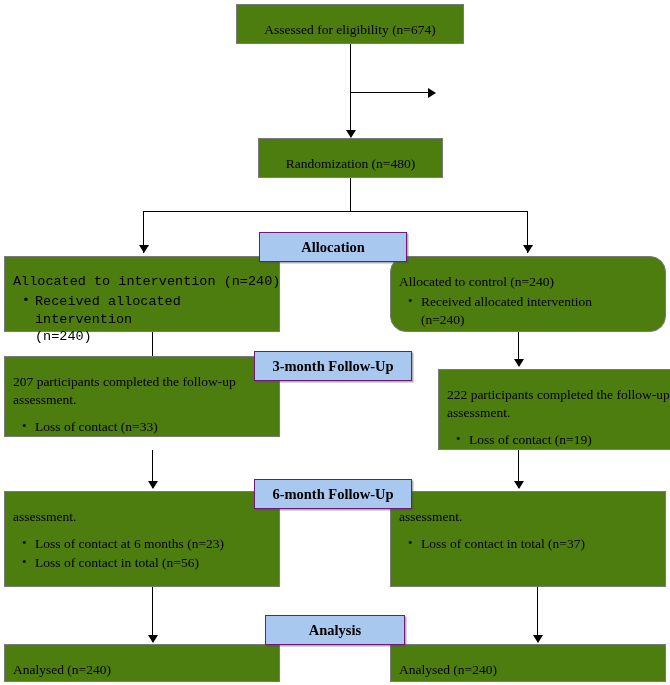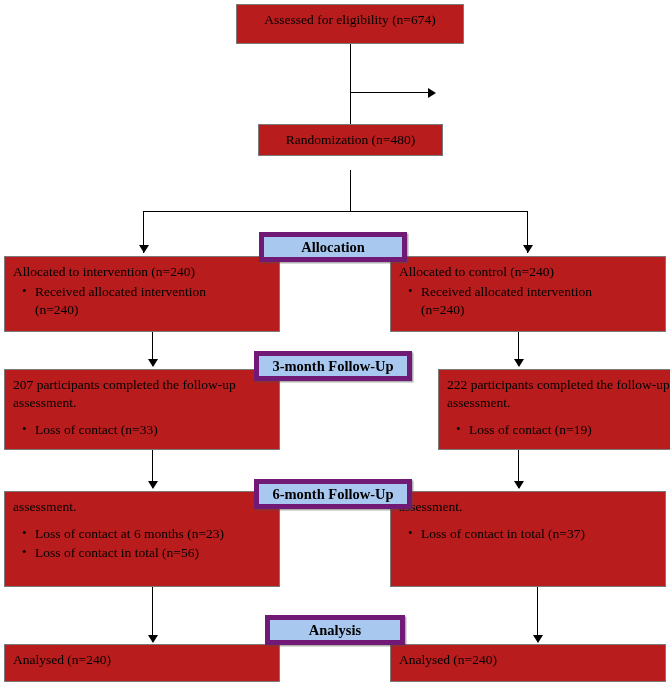--- a/index.html
+++ b/index.html
@@ -14,26 +14,26 @@
   #diagram {
     position: relative;
     width: 670px;
     height: 685px;
     overflow: hidden;
     background: #ffffff;
   }
   .box {
     position: absolute;
     box-sizing: border-box;
-    background: #b91c1c;
+    background: #4d7c0f;
     border: 1px solid #7a7a7a;
     font-size: 13.5px;
     line-height: 1.32;
     color: #000;
-    padding: 6px 8px 5px 8px;
+    padding: 16px 8px 5px 8px;
     z-index: 3;
   }
   .box .title {
     white-space: nowrap;
   }
   .box.center .title {
     text-align: center;
   }
   .box ul {
     margin: 2px 0 0 0;
@@ -52,21 +52,21 @@
     top: -1px;
     font-size: 13px;
   }
   .box ul li .cont {
     display: block;
   }
   .banner {
     position: absolute;
     box-sizing: border-box;
     background: #a8c8ef;
-    border: 5px solid #701a75;
+    border: 1px solid #701a75;
     border-radius: 0;
     font-weight: bold;
     font-size: 14.5px;
     text-align: center;
     color: #000;
     display: flex;
     align-items: center;
     justify-content: center;
     z-index: 5;
     box-shadow: 1.5px 1.5px 0 rgba(80,80,80,0.45);
@@ -111,65 +111,65 @@
     <div class="title">Assessed for eligibility (n=674)</div>
   </div>
 
   <div class="vline" style="left:350px; top:44px; height:93px;"></div>
   <div class="arrow-down" style="left:345.5px; top:130px;"></div>
 
   <div class="hline" style="left:350px; top:92px; width:80px;"></div>
   <div class="arrow-right" style="left:428px; top:87.5px;"></div>
 
 
-  <div class="box center" style="left:258px; top:124px; width:185px; height:32px;">
+  <div class="box center" style="left:258px; top:138px; width:185px; height:40px;">
     <div class="title">Randomization (n=480)</div>
   </div>
 
   <div class="vline" style="left:350px; top:170px; height:42px;"></div>
   <div class="hline" style="left:143px; top:211px; width:385px;"></div>
   <div class="vline" style="left:143px; top:211px; height:42px;"></div>
   <div class="vline" style="left:527px; top:211px; height:42px;"></div>
   <div class="arrow-down" style="left:138.5px; top:245px;"></div>
   <div class="arrow-down" style="left:522.5px; top:245px;"></div>
 
   <div class="banner" style="left:259px; top:232px; width:148px; height:30px;">
     <span>Allocation</span>
   </div>
 
-  <div class="box" style="left:4px; top:256px; width:276px; height:76px;">
+  <div class="box" style="left:4px; top:256px; width:276px; height:76px;font-family:Liberation Mono, monospace;">
     <div class="title">Allocated to intervention (n=240)</div>
     <ul>
       <li>
         <span class="cont">Received allocated intervention</span>
         <span class="cont">(n=240)</span>
       </li>
     </ul>
   </div>
 
-  <div class="box" style="left:390px; top:256px; width:276px; height:76px;">
+  <div class="box" style="left:390px; top:256px; width:276px; height:76px;border-radius:16px;">
     <div class="title">Allocated to control (n=240)</div>
     <ul>
       <li>
         <span class="cont">Received allocated intervention</span>
         <span class="cont">(n=240)</span>
       </li>
     </ul>
   </div>
 
   <div class="vline" style="left:152px; top:332px; height:34px;"></div>
   <div class="arrow-down" style="left:147.5px; top:359px;"></div>
   <div class="vline" style="left:518px; top:332px; height:34px;"></div>
   <div class="arrow-down" style="left:513.5px; top:359px;"></div>
 
   <div class="banner" style="left:254px; top:351px; width:158px; height:30px;">
     <span>3-month Follow-Up</span>
   </div>
 
-  <div class="box" style="left:4px; top:369px; width:276px; height:81px;">
+  <div class="box" style="left:4px; top:356px; width:276px; height:81px;">
     <div class="title">207 participants completed the follow-up</div>
     <div class="title">assessment.</div>
     <ul style="margin-top:9px;">
       <li>
         <span class="cont">Loss of contact (n=33)</span>
       </li>
     </ul>
   </div>
 
   <div class="box" style="left:390px; top:369px; width:276px; height:81px;margin-left:48px;">

